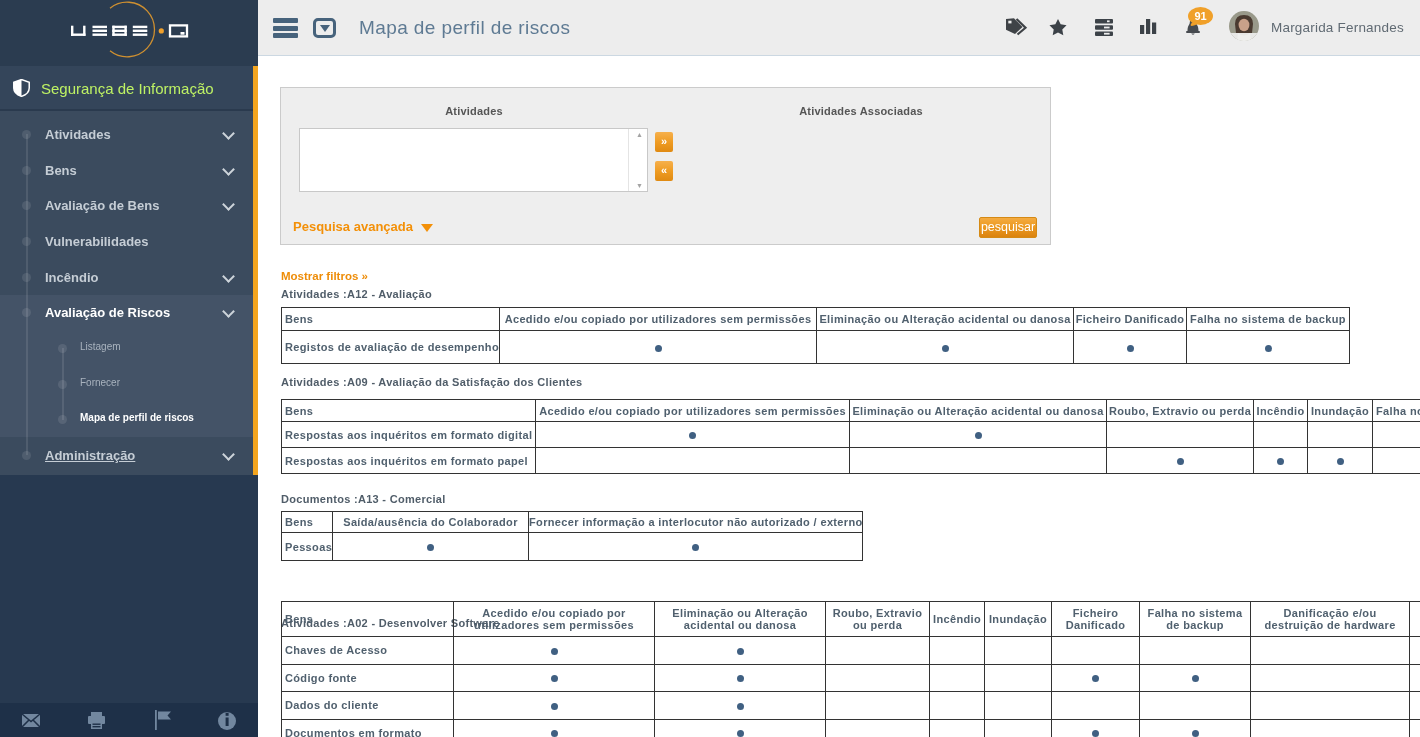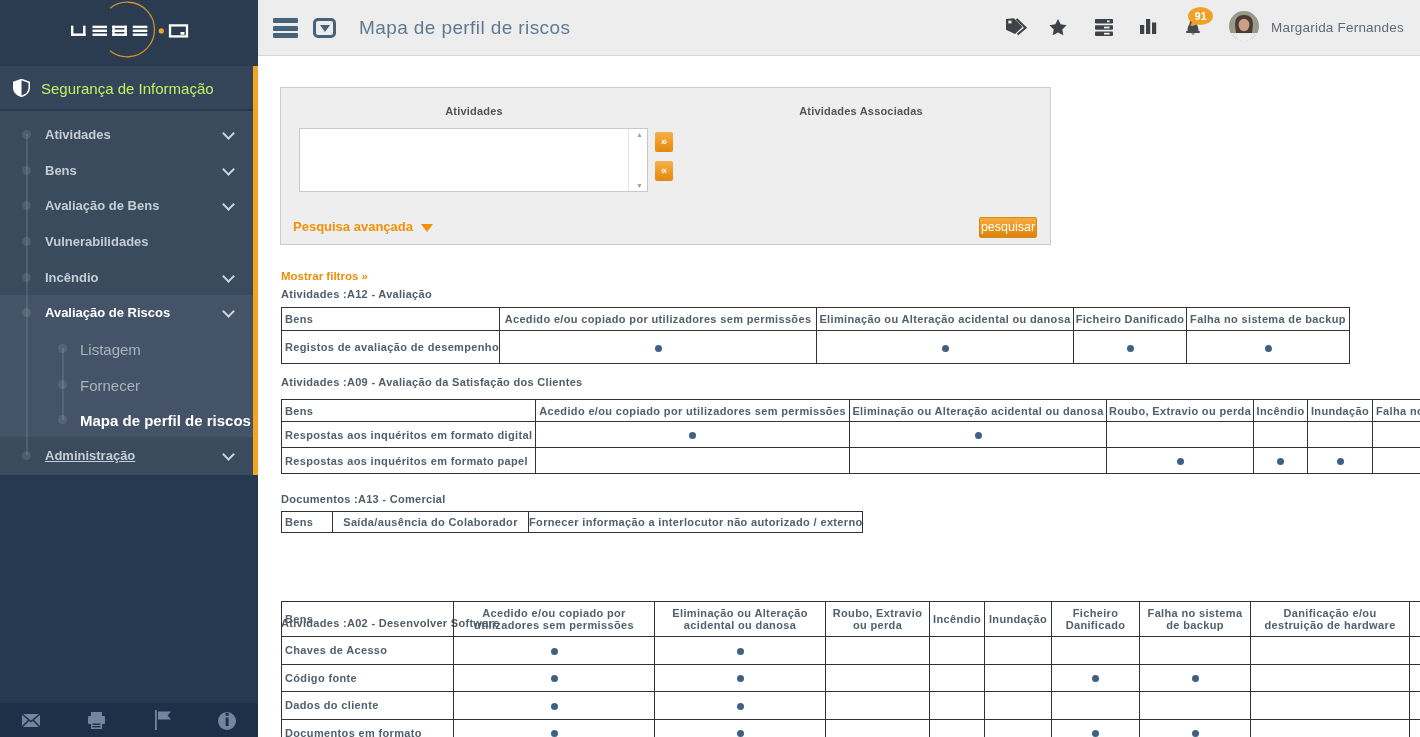--- a/index.html
+++ b/index.html
@@ -11,21 +11,21 @@
 #logoArea { left:0; top:0; width:258px; height:66px; background:#2b3c50; }
 #sectHead { left:0; top:66px; width:253px; height:45px; background:#34455a; border-bottom:2px solid #2a3a4e; }
 #sectHead .txt { position:absolute; left:41px; top:14px; font-size:15px; color:#bef264; }
 #menuBg { left:0; top:111px; width:253px; height:364px; background:#3b4b5e; }
 #stripe { left:253px; top:66px; width:5px; height:409px; background:#f4a51f; }
 #sideEmpty { left:0; top:475px; width:258px; height:228px; background:#273950; }
 #sideFoot { left:0; top:703px; width:258px; height:34px; background:#1e3048; }
 .vline { position:absolute; width:2px; background:rgba(255,255,255,0.10); }
 .mdot { position:absolute; width:9px; height:9px; border-radius:50%; background:rgba(255,255,255,0.10); }
 .mitem { position:absolute; left:45px; font-size:13px; font-weight:bold; color:#c5cdd5; white-space:nowrap; }
-.msub { position:absolute; left:80px; font-size:15px; color:#a9b3be; white-space:nowrap; }
+.msub { position:absolute; left:80px; font-size:10px; color:#a9b3be; white-space:nowrap; }
 .chev { position:absolute; left:224px; width:9px; height:9px; border-right:2.4px solid #cdd4da; border-bottom:2.4px solid #cdd4da; transform:rotate(45deg); }
 #expBlock { left:0; top:295px; width:253px; height:142px; background:#445367; }
 
 
 #topbar { left:258px; top:0; width:1162px; height:56px; background:#ededed; border-bottom:1px solid #ccd8e2; }
 .hbar { position:absolute; left:15px; width:25px; height:5px; background:#47637c; border-radius:1px; }
 #sqicon { position:absolute; left:55px; top:18px; width:23px; height:20px; border:3px solid #47637c; border-radius:5px; }
 #sqicon .tri { position:absolute; left:3.5px; top:4px; width:0; height:0; border-left:5px solid transparent; border-right:5px solid transparent; border-top:7px solid #47637c; }
 #ptitle { position:absolute; left:101px; top:17px; font-size:19px; color:#5e7a93; letter-spacing:0.4px; }
 #uname { position:absolute; left:1013px; top:20px; font-size:13.5px; color:#606a73; letter-spacing:0.2px; }
@@ -318,20 +318,25 @@
 <colgroup>
         <col style="width:51px">
         <col style="width:196px">
         <col style="width:334px">
       </colgroup>
 <tbody>
         <tr style="height:21px;">
           <th class="l">Bens</th>
           <th>Saída/ausência do Colaborador</th>
           <th>Fornecer informação a interlocutor não autorizado / externo</th>
+        </tr>
+<tr style="height:28px;">
+          <td class="l">Pessoas</td>
+          <td><span class="bu"></span></td>
+          <td><span class="bu"></span></td>
         </tr>
 </tbody>
     </table>
 </div>
 
 <div class="ttitle" style="top:581px;margin-top:36px;">Atividades :A02 - Desenvolver Software</div>
 <div class="twrap" style="left:281px; top:601px;">
 <table style="width:1278px">
 <colgroup>
         <col style="width:172px">

